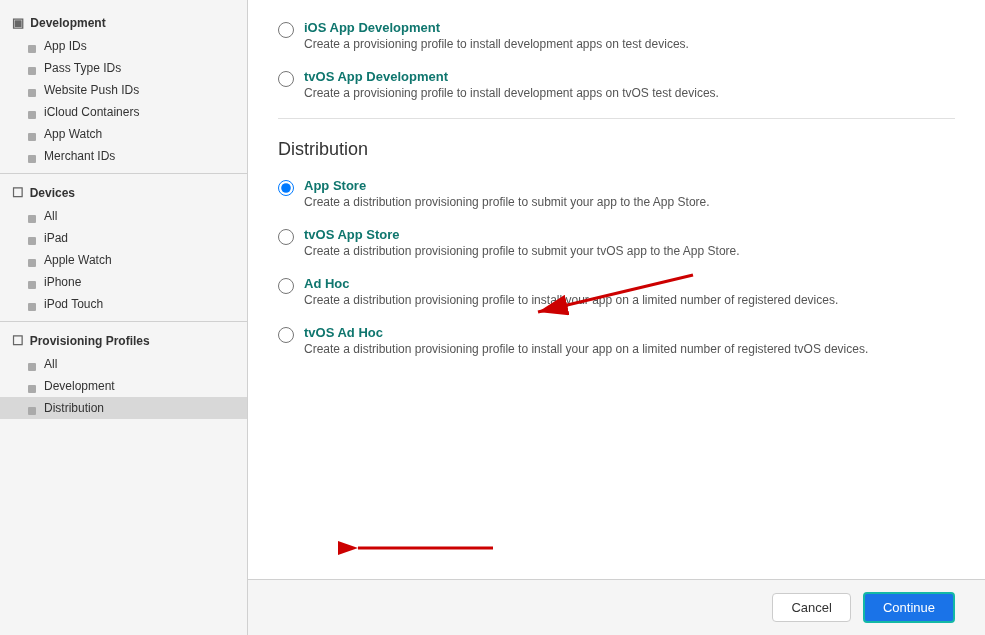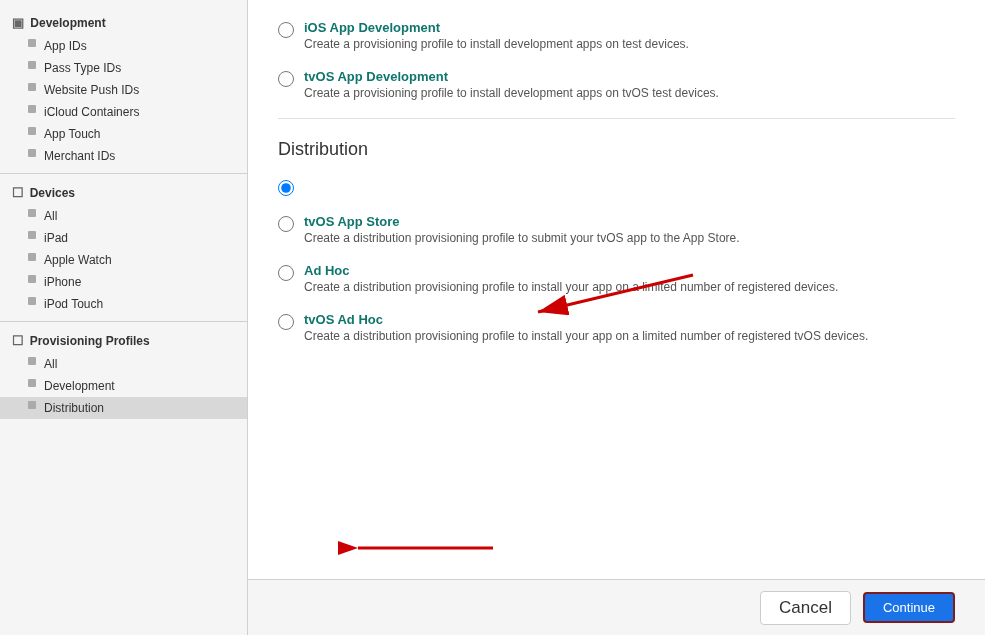--- a/index.html
+++ b/index.html
@@ -32,21 +32,21 @@
     }
 
     .sidebar-section-header .section-icon {
       margin-right: 6px;
       font-size: 13px;
       color: #666;
     }
 
     .sidebar-item {
       display: flex;
-      align-items: flex-start;
+      align-items: flex-end;
       padding: 4px 12px 4px 28px;
       font-size: 12px;
       color: #333;
       cursor: pointer;
     }
 
     .sidebar-item.active {
       background: #d8d8d8;
     }
 
@@ -125,30 +125,30 @@
       justify-content: flex-end;
       padding: 0 30px;
       gap: 12px;
     }
 
     .btn-cancel {
       padding: 6px 18px;
       background: #fff;
       border: 1px solid #ccc;
       border-radius: 4px;
-      font-size: 17px;
+      font-size: 13px;
       color: #333;
       cursor: pointer;
       text-align: right;
     }
 
     .btn-continue {
       padding: 6px 18px;
       background: #1a73e8;
-      border: 2px solid #7f1d1d;
+      border: 2px solid #14b8a6;
       border-radius: 4px;
       font-size: 13px;
       color: #fff;
       cursor: pointer;
       font-weight: 500;
     }
 
     
     .content-wrapper {
       position: relative;
@@ -186,21 +186,21 @@
       <div class="sidebar-item">
         <span class="dot"></span>
         <span>Website Push IDs</span>
       </div>
       <div class="sidebar-item">
         <span class="dot"></span>
         <span>iCloud Containers</span>
       </div>
       <div class="sidebar-item">
         <span class="dot"></span>
-        <span>App Touch</span>
+        <span>App Watch</span>
       </div>
       <div class="sidebar-item">
         <span class="dot"></span>
         <span>Merchant IDs</span>
       </div>
     </div>
 
     <hr class="sidebar-divider">
 
     <div class="sidebar-section-header">
@@ -270,20 +270,24 @@
           <div class="option-desc">Create a provisioning profile to install development apps on tvOS test devices.</div>
         </div>
       </div>
 
       <hr class="section-divider">
 
       <div class="section-title">Distribution</div>
 
       <div class="option-row">
         <input type="radio" name="profile-type" checked="" style="">
+        <div class="option-content">
+          <div class="option-title">App Store</div>
+          <div class="option-desc">Create a distribution provisioning profile to submit your app to the App Store.</div>
+        </div>
       </div>
 
       <div class="option-row">
         <input type="radio" name="profile-type" style="">
         <div class="option-content">
           <div class="option-title">tvOS App Store</div>
           <div class="option-desc">Create a distribution provisioning profile to submit your tvOS app to the App Store.</div>
         </div>
       </div>
 

